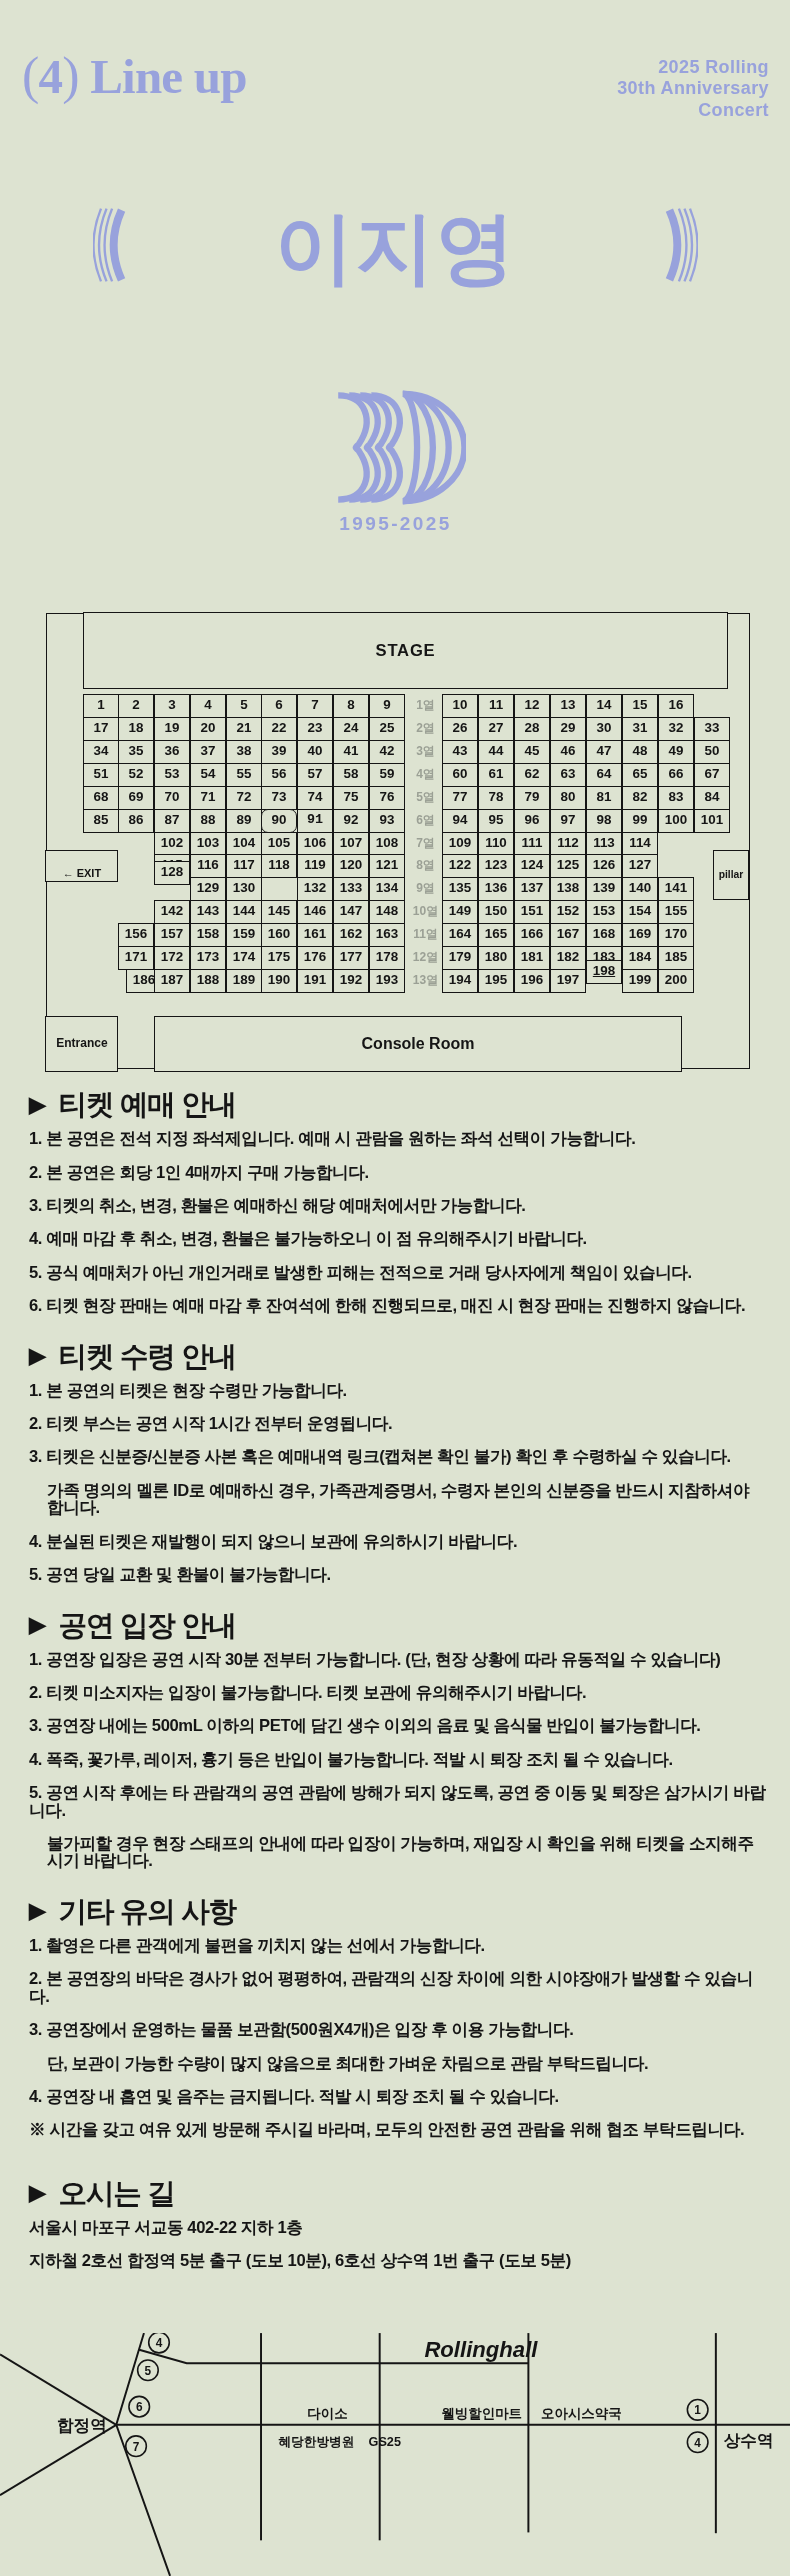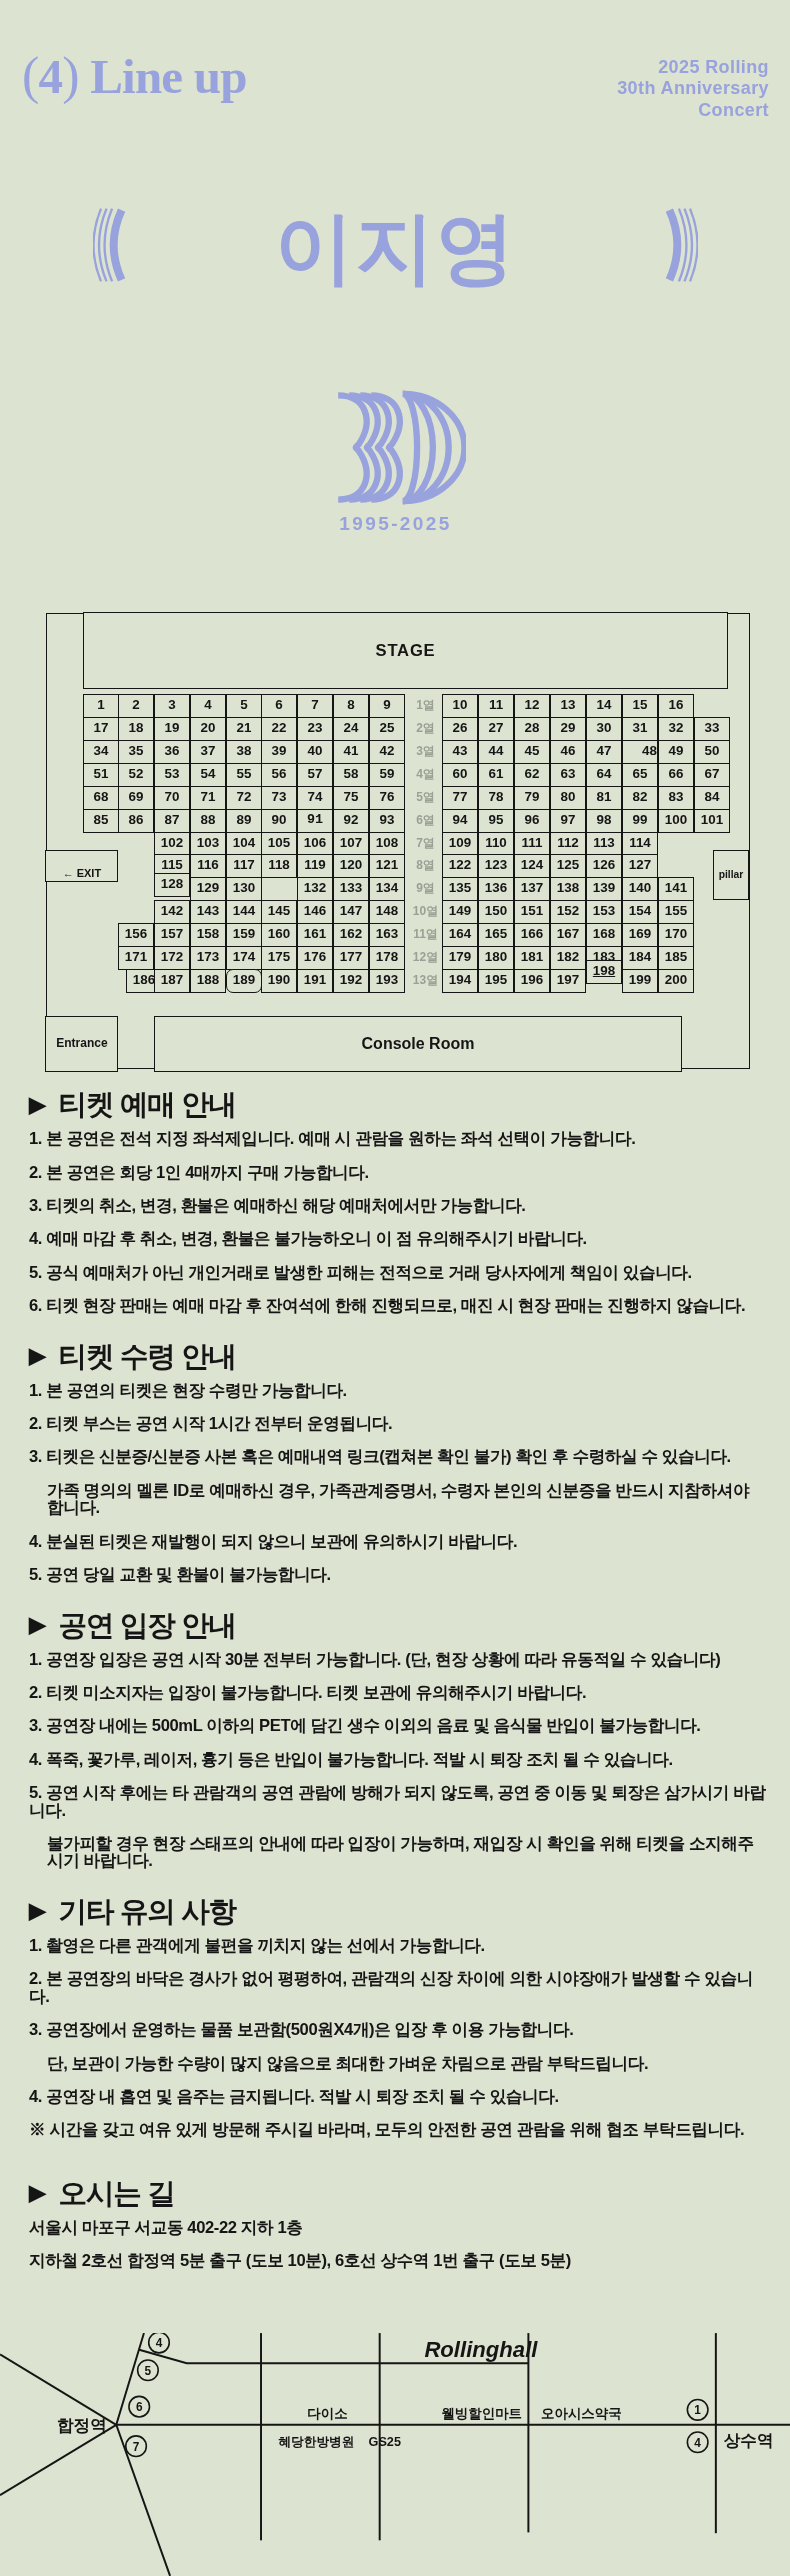--- a/index.html
+++ b/index.html
@@ -140,21 +140,21 @@
       <div class="seat" style="left: 179px; top: 126px;">38</div>
       <div class="seat" style="left: 214px; top: 126px;">39</div>
       <div class="seat" style="left: 250px; top: 126px;">40</div>
       <div class="seat" style="left: 286px; top: 126px;">41</div>
       <div class="seat" style="left: 322px; top: 126px;">42</div>
       <div class="seat" style="left: 395px; top: 126px;">43</div>
       <div class="seat" style="left: 431px; top: 126px;">44</div>
       <div class="seat" style="left: 467px; top: 126px;">45</div>
       <div class="seat" style="left: 503px; top: 126px;">46</div>
       <div class="seat" style="left: 539px; top: 126px;">47</div>
-      <div class="seat" style="left: 575px; top: 126px; text-align: right;">48</div>
+      <div class="seat" style="left: 575px; top: 126px;">48</div>
       <div class="seat" style="left: 611px; top: 126px;">49</div>
       <div class="seat" style="left: 647px; top: 126px;">50</div>
       <div class="row-label" style="left: 361px; top: 126px;">3열</div>
       <div class="seat" style="left: 36px; top: 149px;">51</div>
       <div class="seat" style="left: 71px; top: 149px;">52</div>
       <div class="seat" style="left: 107px; top: 149px;">53</div>
       <div class="seat" style="left: 143px; top: 149px;">54</div>
       <div class="seat" style="left: 179px; top: 149px;">55</div>
       <div class="seat" style="left: 214px; top: 149px;">56</div>
       <div class="seat" style="left: 250px; top: 149px;">57</div>
@@ -185,21 +185,21 @@
       <div class="seat" style="left: 539px; top: 172px;">81</div>
       <div class="seat" style="left: 575px; top: 172px;">82</div>
       <div class="seat" style="left: 611px; top: 172px;">83</div>
       <div class="seat" style="left: 647px; top: 172px;">84</div>
       <div class="row-label" style="left: 361px; top: 172px;">5열</div>
       <div class="seat" style="left: 36px; top: 195px;">85</div>
       <div class="seat" style="left: 71px; top: 195px;">86</div>
       <div class="seat" style="left: 107px; top: 195px;">87</div>
       <div class="seat" style="left: 143px; top: 195px;">88</div>
       <div class="seat" style="left: 179px; top: 195px;">89</div>
-      <div class="seat" style="left: 214px; top: 195px;">90</div>
+      <div class="seat" style="left: 214px; top: 195px; border-radius: 7px;">90</div>
       <div class="seat" style="left: 250px; top: 195px; font-family: Liberation Mono, monospace;">91</div>
       <div class="seat" style="left: 286px; top: 195px;">92</div>
       <div class="seat" style="left: 322px; top: 195px;">93</div>
       <div class="seat" style="left: 395px; top: 195px;">94</div>
       <div class="seat" style="left: 431px; top: 195px;">95</div>
       <div class="seat" style="left: 467px; top: 195px;">96</div>
       <div class="seat" style="left: 503px; top: 195px;">97</div>
       <div class="seat" style="left: 539px; top: 195px;">98</div>
       <div class="seat" style="left: 575px; top: 195px;">99</div>
       <div class="seat" style="left: 611px; top: 195px;">100</div>
@@ -226,21 +226,21 @@
       <div class="seat" style="left: 250px; top: 240px;">119</div>
       <div class="seat" style="left: 286px; top: 240px;">120</div>
       <div class="seat" style="left: 322px; top: 240px;">121</div>
       <div class="seat" style="left: 395px; top: 240px;">122</div>
       <div class="seat" style="left: 431px; top: 240px;">123</div>
       <div class="seat" style="left: 467px; top: 240px;">124</div>
       <div class="seat" style="left: 503px; top: 240px;">125</div>
       <div class="seat" style="left: 539px; top: 240px;">126</div>
       <div class="seat" style="left: 575px; top: 240px;">127</div>
       <div class="row-label" style="left: 361px; top: 240px;">8열</div>
-      <div class="seat" style="left: 107px; top: 259px;">128</div>
+      <div class="seat" style="left: 107px; top: 247px;">128</div>
       <div class="seat" style="left: 143px; top: 263px;">129</div>
       <div class="seat" style="left: 179px; top: 263px;">130</div>
       <div class="seat" style="left: 214px; top: 263px; padding-left: 40px;">131</div>
       <div class="seat" style="left: 250px; top: 263px;">132</div>
       <div class="seat" style="left: 286px; top: 263px;">133</div>
       <div class="seat" style="left: 322px; top: 263px;">134</div>
       <div class="seat" style="left: 395px; top: 263px;">135</div>
       <div class="seat" style="left: 431px; top: 263px;">136</div>
       <div class="seat" style="left: 467px; top: 263px;">137</div>
       <div class="seat" style="left: 503px; top: 263px;">138</div>
@@ -291,21 +291,21 @@
       <div class="seat" style="left: 431px; top: 332px;">180</div>
       <div class="seat" style="left: 467px; top: 332px;">181</div>
       <div class="seat" style="left: 503px; top: 332px;">182</div>
       <div class="seat" style="left: 539px; top: 332px;">183</div>
       <div class="seat" style="left: 575px; top: 332px;">184</div>
       <div class="seat" style="left: 611px; top: 332px;">185</div>
       <div class="row-label" style="left: 361px; top: 332px;">12열</div>
       <div class="seat" style="left: 79px; top: 355px;">186</div>
       <div class="seat" style="left: 107px; top: 355px;">187</div>
       <div class="seat" style="left: 143px; top: 355px;">188</div>
-      <div class="seat" style="left: 179px; top: 355px; border-radius: 7px;">189</div>
+      <div class="seat" style="left: 179px; top: 355px;">189</div>
       <div class="seat" style="left: 214px; top: 355px;">190</div>
       <div class="seat" style="left: 250px; top: 355px;">191</div>
       <div class="seat" style="left: 286px; top: 355px;">192</div>
       <div class="seat" style="left: 322px; top: 355px;">193</div>
       <div class="seat" style="left: 395px; top: 355px;">194</div>
       <div class="seat" style="left: 431px; top: 355px;">195</div>
       <div class="seat" style="left: 467px; top: 355px;">196</div>
       <div class="seat" style="left: 503px; top: 355px;">197</div>
       <div class="seat" style="left: 539px; top: 346px; text-decoration: underline;">198</div>
       <div class="seat" style="left: 575px; top: 355px;">199</div>

